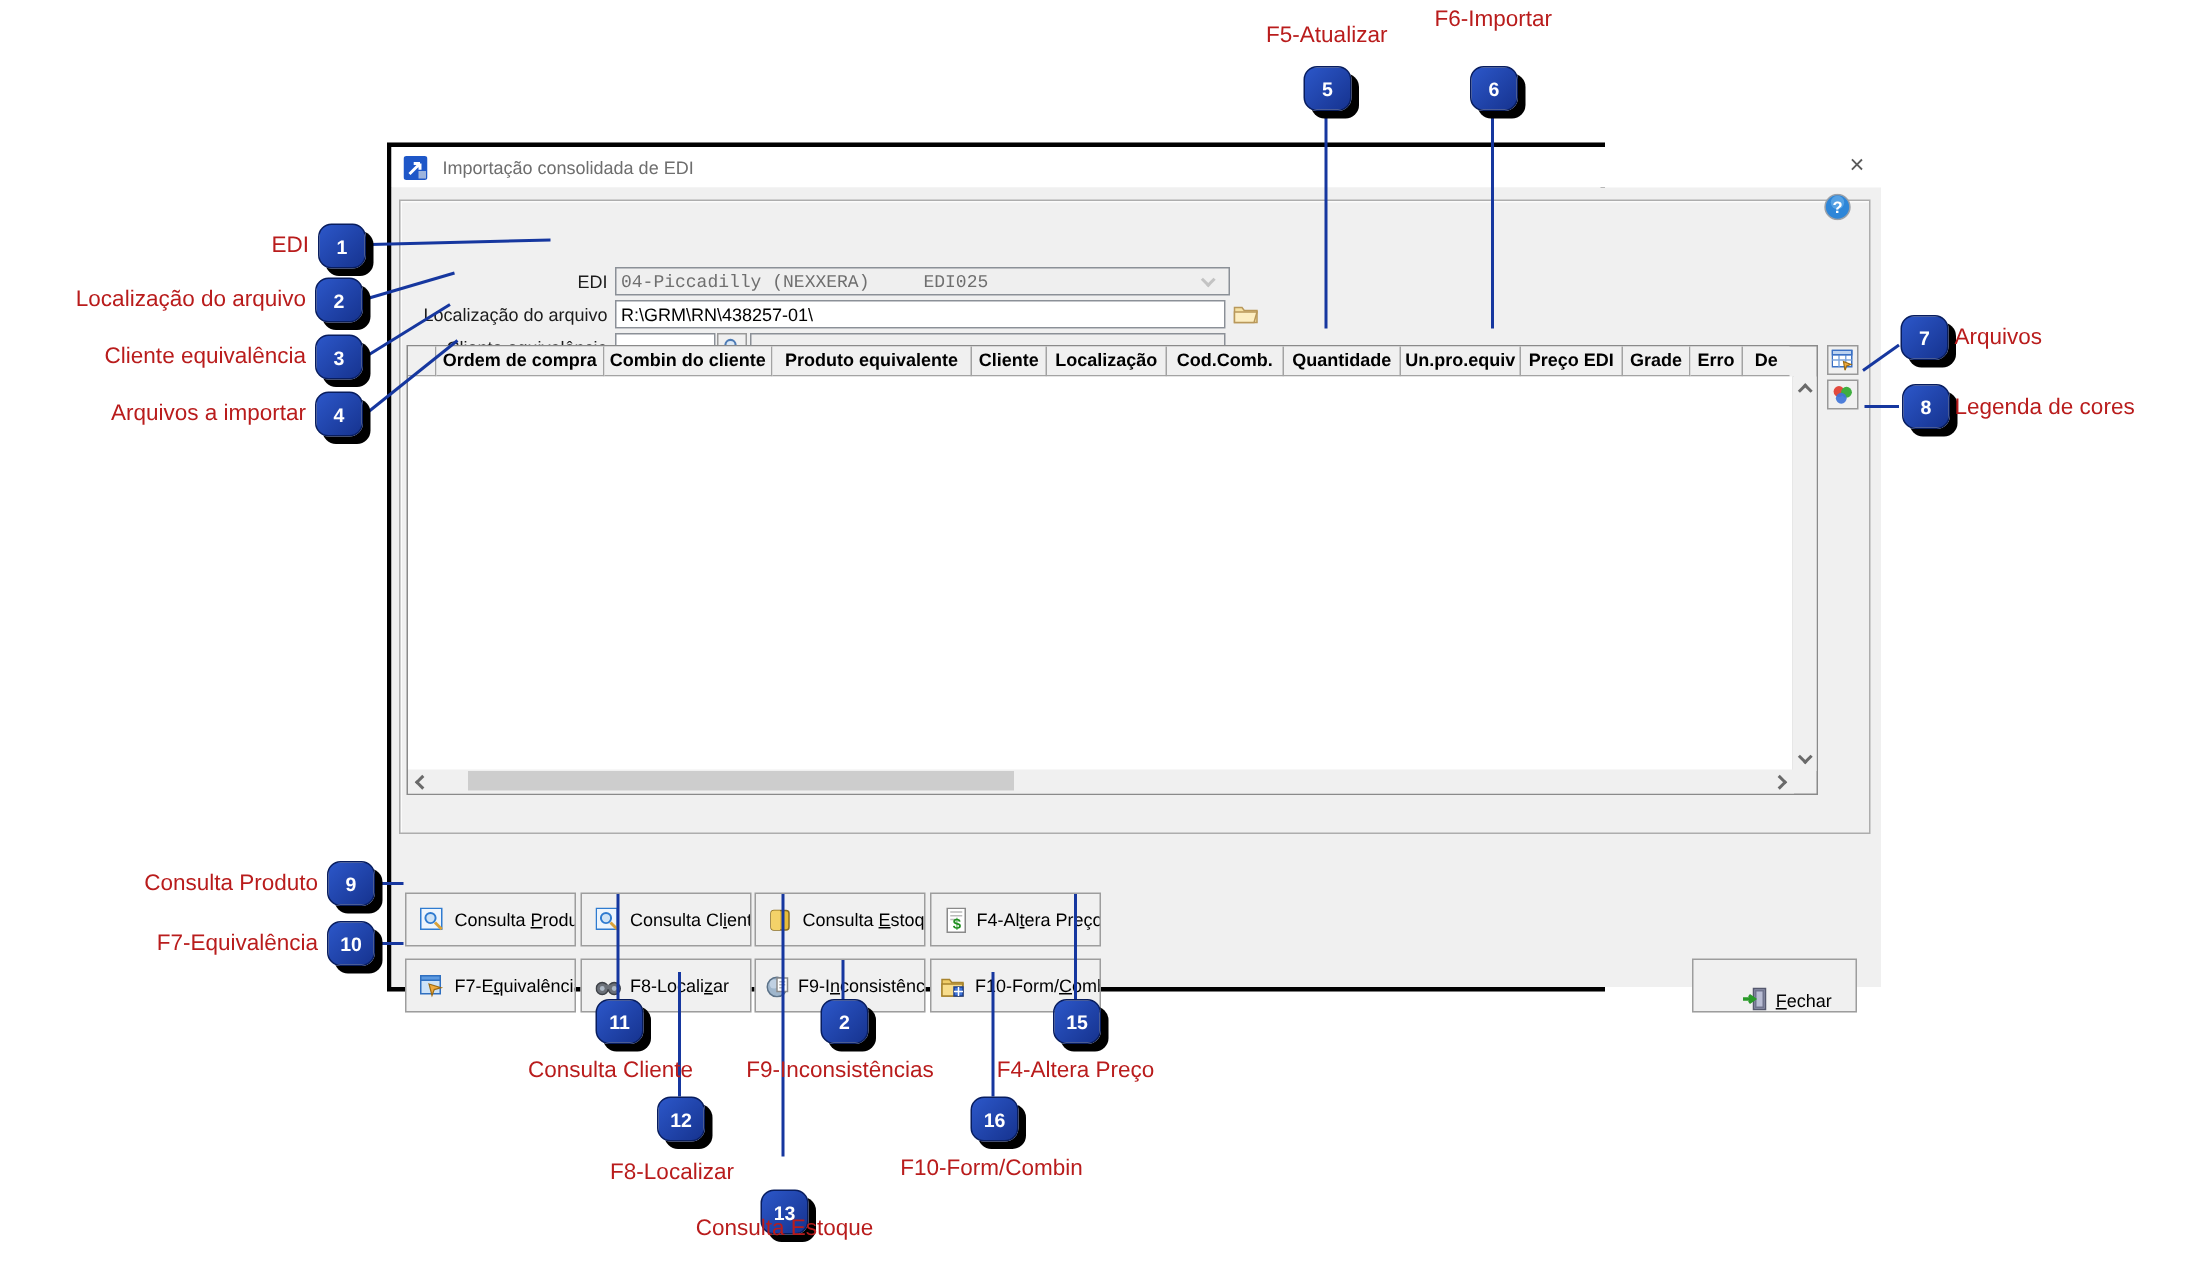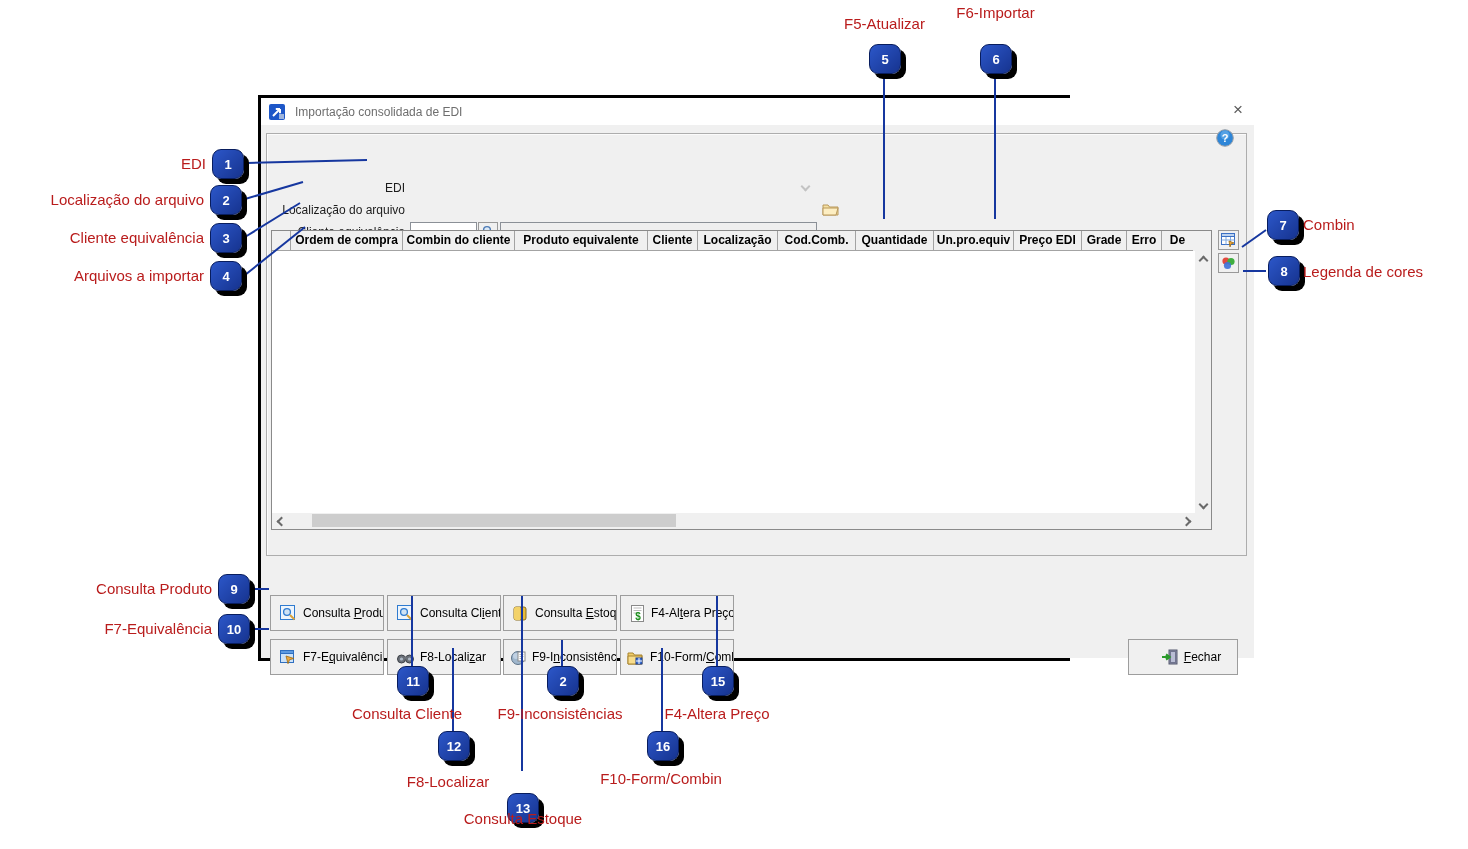--- a/index.html
+++ b/index.html
@@ -28,21 +28,21 @@
   .chev.down { transform:rotate(45deg); }
   .chev.lt { border-color:#c3c3c3; }
   .combo-chev { position:absolute; pointer-events:none; }
 
   .smallbtn { position:absolute; background:#f0f0f0; border:1px solid #999; display:flex;
               align-items:center; justify-content:center; cursor:pointer; }
 
   .btn { position:absolute; background:#f0f0f0; border:1px solid #9d9d9d; display:flex;
          align-items:center; gap:6px; font-size:12px; color:#000; cursor:pointer;
          padding-left:9px; white-space:nowrap; overflow:hidden; }
-  .btn.center { justify-content:center; padding-left:16px; }
+  .btn.center { justify-content:center; padding-left:16px;align-items:flex-end; }
   .mn { text-decoration:underline; }
 
   
   #grid { position:absolute; left:10px; top:105px; width:941px; height:300px;
           border:1px solid #8a8a8a; background:#f0f0f0; }
   #grid-header { position:absolute; left:0; top:0; height:20px; display:flex; }
   #grid-header .hcell { height:20px; border-right:1px solid #a3a3a3; border-bottom:1px solid #a3a3a3;
           background:#f0f0f0; font-size:12px; font-weight:bold; color:#000; text-align:center;
           padding-top:2px; overflow:hidden; white-space:nowrap; }
   #grid-body { position:absolute; left:0; top:20px; width:924px; height:263px; background:#fff;
@@ -95,22 +95,24 @@
         <circle cx="9" cy="9" r="8.3" fill="#2e86d8" stroke="#9aa0a8" stroke-width="1"></circle>
         <circle cx="9" cy="6" r="4.5" fill="#6fb4ec" opacity="0.6"></circle>
         <text x="9" y="13" font-size="11" font-weight="bold" fill="#fff" text-anchor="middle" font-family="Liberation Sans, sans-serif">?</text>
       </svg>
 
       <div class="flabel" style="top:56px">EDI</div>
       <div class="flabel" style="top:78px">Localização do arquivo</div>
       <div class="flabel" style="top:100px">Cliente equivalência</div>
       <div class="flabel" style="top:122px">Arquivos a importar</div>
 
+      <div class="field disabled" style="left:149px;top:53px;width:410px">04-Piccadilly (NEXXERA)     EDI025</div>
       <div class="chev down lt combo-chev" style="left:541px;top:58px"></div>
 
+      <div class="field" style="left:149px;top:75px;width:407px">R:\GRM\RN\438257-01\</div>
       <svg style="position:absolute;left:561px;top:76px;width:18px;height:16px" viewBox="0 0 18 16">
         <path d="M1 4 h5 l1.5 2 H16 v8 H1 z" fill="#f5e1a4" stroke="#b9985a" stroke-width="1"></path>
         <path d="M1 7 h15 l-2 7 H1 z" fill="#fdeec2" stroke="#b9985a" stroke-width="1"></path>
       </svg>
 
       <div class="field" style="left:149px;top:97px;width:67px"></div>
       <div class="smallbtn" style="left:217px;top:97px;width:20px;height:19px">
         <svg width="13" height="13" viewBox="0 0 13 13">
           <circle cx="5" cy="5" r="3.4" fill="#dce9f6" stroke="#4d7bb5" stroke-width="1.4"></circle>
           <line x1="8" y1="8" x2="12" y2="12" stroke="#d9a23a" stroke-width="2"></line>
@@ -297,21 +299,21 @@
   <div class="ann-badge" style="left:210px;top:261px"><span>4</span></div>
   <div class="ann-label r" style="left:0px;top:267px;width:204px">Arquivos a importar</div>
 
   <div class="ann-badge" style="left:869px;top:44px"><span>5</span></div>
   <div class="ann-label c" style="left:812px;top:15px;width:145px">F5-Atualizar</div>
 
   <div class="ann-badge" style="left:980px;top:44px"><span>6</span></div>
   <div class="ann-label c" style="left:923px;top:4px;width:145px">F6-Importar</div>
 
   <div class="ann-badge" style="left:1267px;top:210px"><span>7</span></div>
-  <div class="ann-label" style="left:1303px;top:216px">Combin</div>
+  <div class="ann-label" style="left:1303px;top:216px">Arquivos</div>
 
   <div class="ann-badge" style="left:1268px;top:256px"><span>8</span></div>
   <div class="ann-label" style="left:1303px;top:263px">Legenda de cores</div>
 
   <div class="ann-badge" style="left:218px;top:574px"><span>9</span></div>
   <div class="ann-label r" style="left:12px;top:580px;width:200px">Consulta Produto</div>
 
   <div class="ann-badge" style="left:218px;top:614px"><span>10</span></div>
   <div class="ann-label r" style="left:12px;top:620px;width:200px">F7-Equivalência</div>
 

